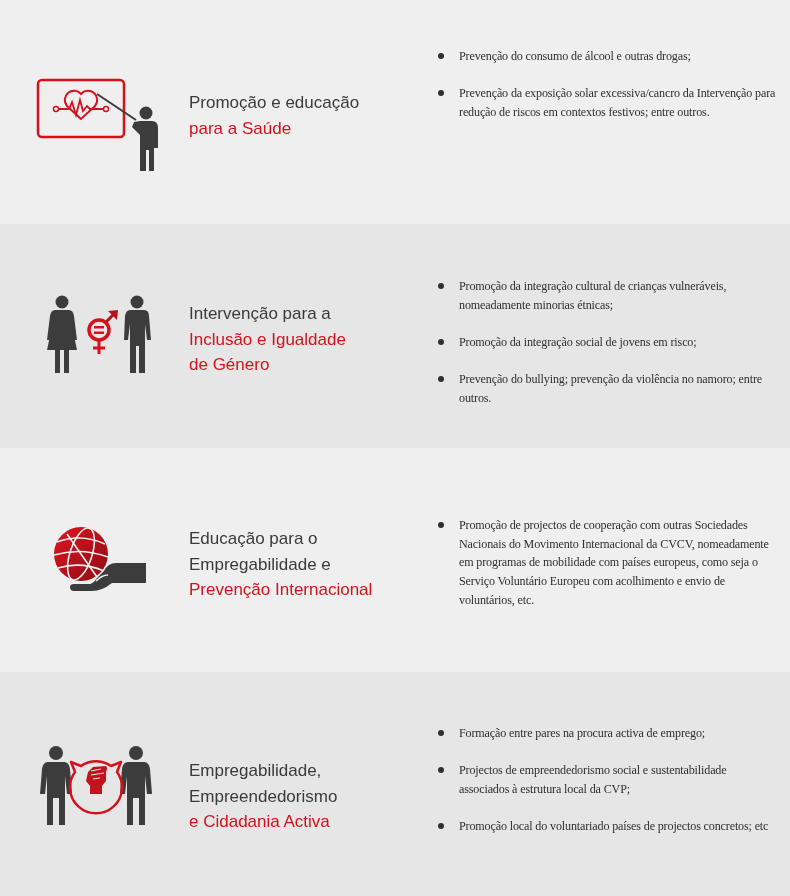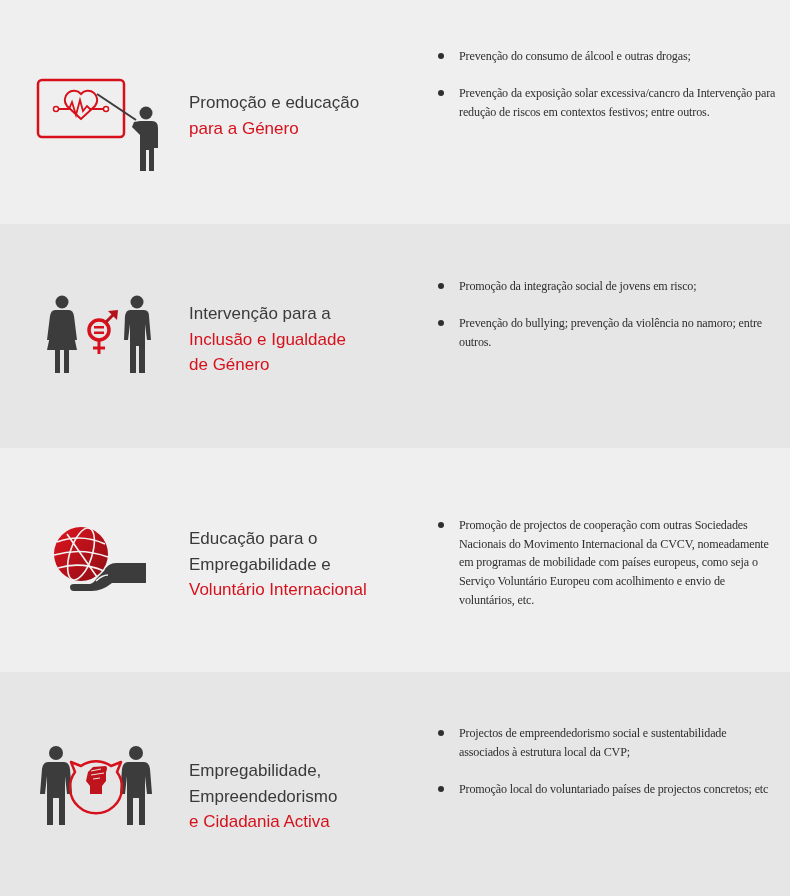--- a/index.html
+++ b/index.html
@@ -39,21 +39,21 @@
     <path d="M45 41 L31 28 A9 9 0 0 1 45 16 A9 9 0 0 1 59 28 Z" fill="none" stroke="#d6111c" stroke-width="2"></path>
     <path d="M20 31 H33 L36 24 L40 37 L44 22 L47 33 L51 28 L54 31 H70" fill="none" stroke="#d6111c" stroke-width="1.8"></path>
     <circle cx="20" cy="31" r="2.5" fill="#fff" stroke="#d6111c" stroke-width="1.5"></circle>
     <circle cx="70" cy="31" r="2.5" fill="#fff" stroke="#d6111c" stroke-width="1.5"></circle>
     <line x1="61" y1="16" x2="100" y2="42" stroke="#3c3c3c" stroke-width="2"></line>
     <circle cx="110" cy="35" r="6.5" fill="#3c3c3c"></circle>
     <path d="M98 44 L104 43 L116 43 Q122 43 122 50 L122 70 L118 70 L118 93 L113 93 L113 72 L110 72 L110 93 L104 93 L104 57 L96 49 Z" fill="#3c3c3c"></path>
   </svg>
   <div class="title" style="top:90px">
     <span class="dark-line">Promoção e educação</span>
-    <span class="red">para a Género</span>
+    <span class="red">para a Saúde</span>
   </div>
   <ul class="list" style="top:47px">
     <li>Prevenção do consumo de álcool e outras drogas;</li>
     <li>Prevenção da exposição solar excessiva/cancro da Intervenção para redução de riscos em contextos festivos; entre outros.</li>
   </ul>
 </div>
 
 <div class="section dark">
   <svg class="icon" style="left: 45px; top: 68px;" width="112" height="84" viewBox="0 0 112 84">
     <circle cx="17" cy="10" r="6.5" fill="#3c3c3c"></circle>
@@ -67,20 +67,21 @@
     <line x1="48" y1="56" x2="60" y2="56" stroke="#d6111c" stroke-width="3"></line>
     <line x1="61" y1="30" x2="70" y2="21" stroke="#b5131c" stroke-width="3"></line>
     <path d="M63 19 L73 18 L72 28 Z" fill="#b5131c"></path>
   </svg>
   <div class="title" style="top: 77px;">
     <span class="dark-line">Intervenção para a</span>
     <span class="red">Inclusão e Igualdade</span>
     <span class="red">de Género</span>
   </div>
   <ul class="list" style="top:53px">
+    <li>Promoção da integração cultural de crianças vulneráveis, nomeadamente minorias étnicas;</li>
     <li>Promoção da integração social de jovens em risco;</li>
     <li>Prevenção do bullying; prevenção da violência no namoro; entre outros.</li>
   </ul>
 </div>
 
 <div class="section light">
   <svg class="icon" style="left: 52px; top: 77px;" width="96" height="72" viewBox="0 0 96 72">
     <defs>
       <linearGradient id="globeGrad" x1="0" y1="0" x2="1" y2="1">
         <stop offset="0" stop-color="#e0141f"></stop>
@@ -94,21 +95,21 @@
       <path d="M2 30 Q29 22 56 32"></path>
       <path d="M6 43 Q29 36 52 46"></path>
       <path d="M15 9 L45 52"></path>
     </g>
     <path d="M94 38 L94 58 L60 58 Q50 66 40 66 L22 66 Q18 66 18 62 Q18 59 22 59 L38 59 Q42 58 44 54 L52 46 Q56 38 64 38 Z" fill="#3c3c3c"></path>
     <path d="M44 56 Q50 50 56 50" fill="none" stroke="#efefef" stroke-width="1.6"></path>
   </svg>
   <div class="title" style="top: 78px;">
     <span class="dark-line">Educação para o</span>
     <span class="dark-line">Empregabilidade e</span>
-    <span class="red">Voluntário Internacional</span>
+    <span class="red">Prevenção Internacional</span>
   </div>
   <ul class="list" style="top:68px">
     <li>Promoção de projectos de cooperação com outras Sociedades Nacionais do Movimento Internacional da CVCV, nomeadamente em programas de mobilidade com países europeus, como seja o Serviço Voluntário Europeu com acolhimento e envio de voluntários, etc.</li>
   </ul>
 </div>
 
 <div class="section dark">
   <svg class="icon" style="left: 38px; top: 72px;" width="118" height="84" viewBox="0 0 118 84">
     <circle cx="18" cy="9" r="7" fill="#3c3c3c"></circle>
     <path d="M10 18 H26 Q31 18 32 25 L34 50 L29 50 L27 32 L27 81 L21 81 L21 54 L15 54 L15 81 L9 81 L9 32 L7 50 L2 50 L4 25 Q5 18 10 18 Z" fill="#3c3c3c"></path>
@@ -121,16 +122,17 @@
       <line x1="53" y1="31" x2="66" y2="29"></line>
       <line x1="55" y1="35" x2="62" y2="34"></line>
     </g>
   </svg>
   <div class="title" style="top: 76px; margin-top: 10px;">
     <span class="dark-line">Empregabilidade,</span>
     <span class="dark-line">Empreendedorismo</span>
     <span class="red">e Cidadania Activa</span>
   </div>
   <ul class="list" style="top:52px">
+    <li>Formação entre pares na procura activa de emprego;</li>
     <li>Projectos de empreendedorismo social e sustentabilidade associados à estrutura local da CVP;</li>
     <li>Promoção local do voluntariado países de projectos concretos; etc</li>
   </ul>
 </div>
 
 </body></html>

